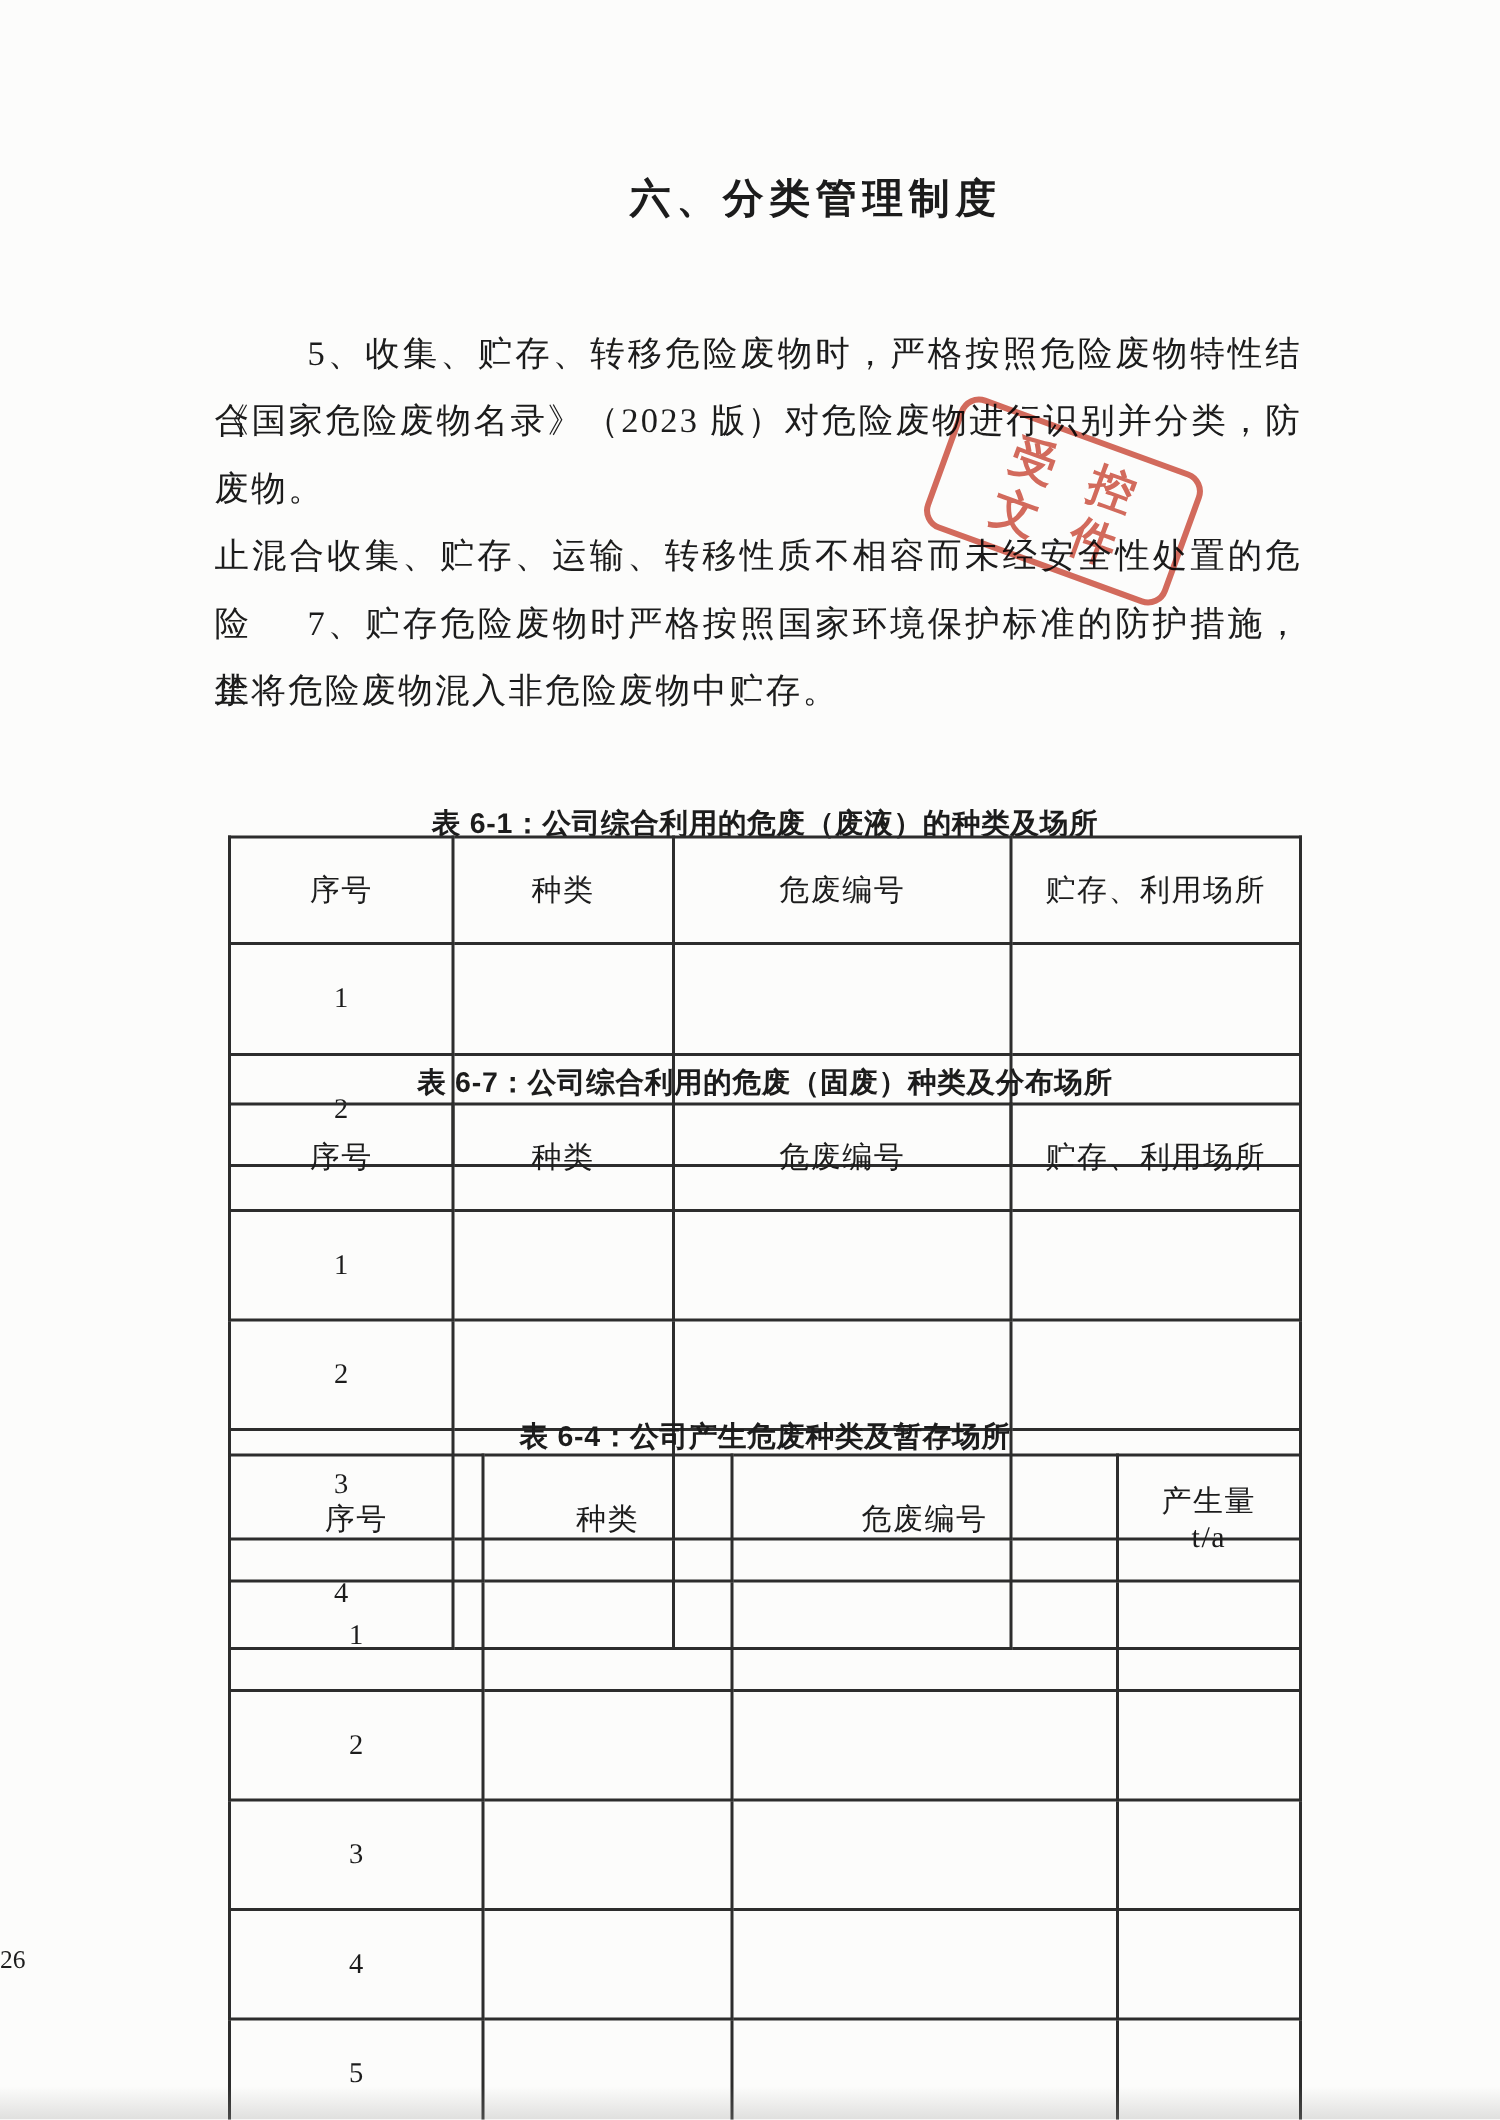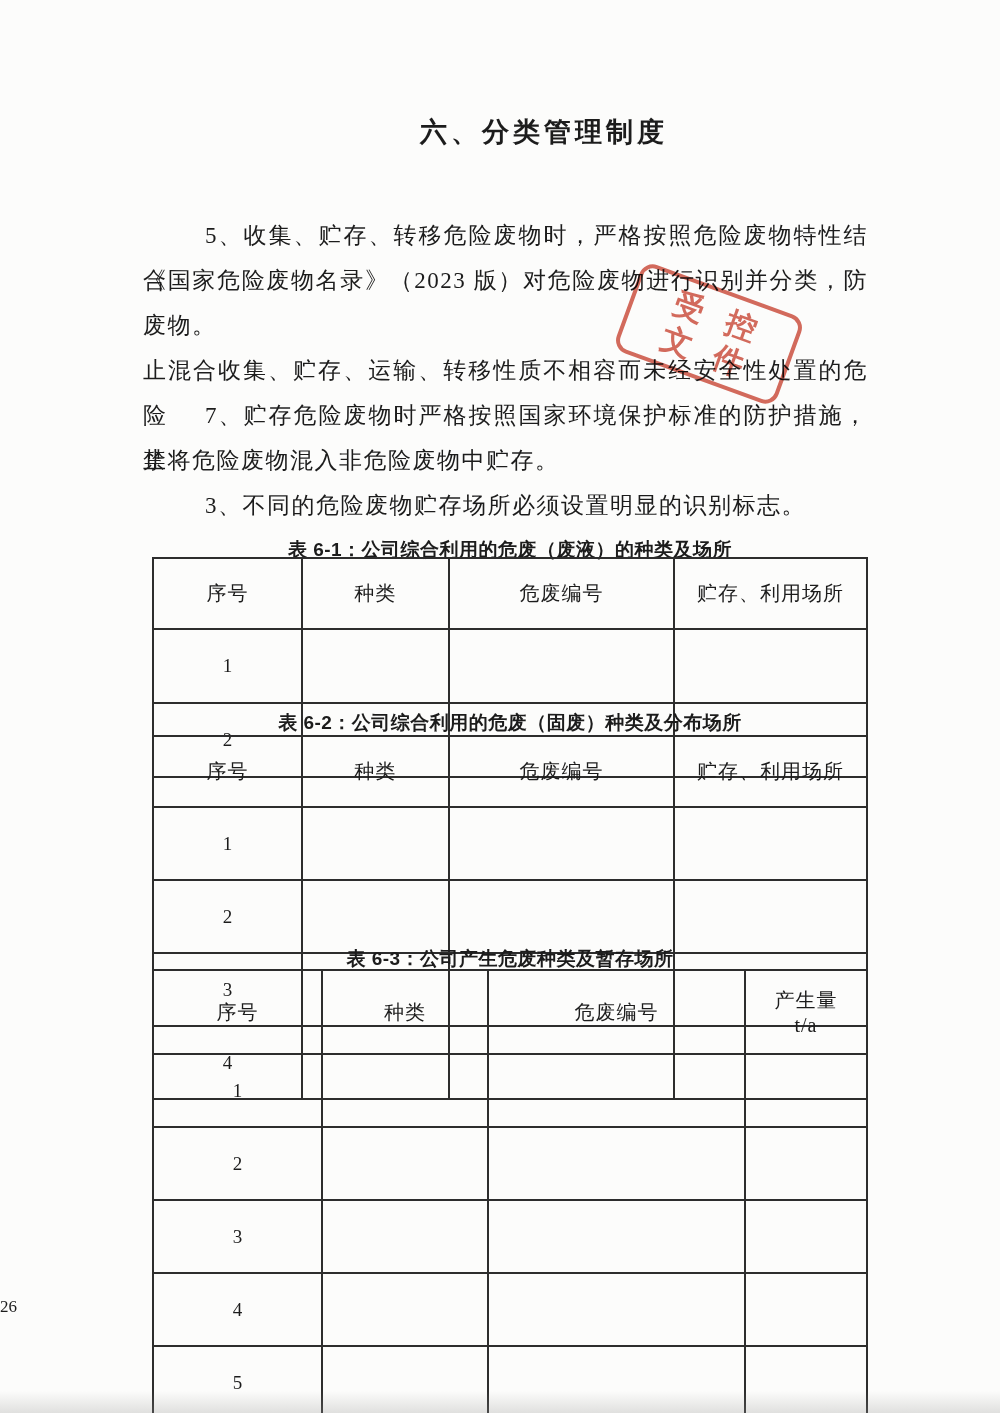--- a/index.html
+++ b/index.html
@@ -83,21 +83,20 @@
 
 <div class="section-title">六、分类管理制度</div>
 
 <div class="content">
   <div class="line j ind">5、收集、贮存、转移危险废物时，严格按照危险废物特性结合</div>
   <div class="line j">《国家危险废物名录》（2023 版）对危险废物进行识别并分类，防</div>
   <div class="line">废物。</div>
   <div class="line j">止混合收集、贮存、运输、转移性质不相容而未经安全性处置的危险</div>
   <div class="line j ind">7、贮存危险废物时严格按照国家环境保护标准的防护措施，禁</div>
   <div class="line">止将危险废物混入非危险废物中贮存。</div>
-  <div class="line ind">3、不同的危险废物贮存场所必须设置明显的识别标志。</div>
 </div>
 
 <div class="stamp" style="color: rgb(204, 74, 57);">
   <div class="stamp-row">受控</div>
   <div class="stamp-row">文件</div>
 </div>
 
 <div class="tcap" id="cap0">表 6-1：公司综合利用的危废（废液）的种类及场所</div>
 <div class="tblock cols-a" id="tb0">
     <table>
@@ -119,21 +118,21 @@
         <tr>
           <td>2</td>
           <td></td>
           <td></td>
           <td></td>
         </tr>
       </tbody>
     </table>
   </div>
 
-<div class="tcap" id="cap1">表 6-2：公司综合利用的危废（固废）种类及分布场所</div>
+<div class="tcap" id="cap1">表 6-7：公司综合利用的危废（固废）种类及分布场所</div>
 <div class="tblock cols-a" id="tb1">
     <table>
       <thead>
         <tr>
           <th>序号</th>
           <th>种类</th>
           <th>危废编号</th>
           <th>贮存、利用场所</th>
         </tr>
       </thead>
@@ -159,21 +158,21 @@
         <tr>
           <td>4</td>
           <td></td>
           <td></td>
           <td></td>
         </tr>
       </tbody>
     </table>
   </div>
 
-<div class="tcap" id="cap2">表 6-3：公司产生危废种类及暂存场所</div>
+<div class="tcap" id="cap2">表 6-4：公司产生危废种类及暂存场所</div>
 <div class="tblock cols-b" id="tb2">
     <table>
       <thead>
         <tr>
           <th>序号</th>
           <th>种类</th>
           <th>危废编号</th>
           <th>产生量 t/a</th>
         </tr>
       </thead>

